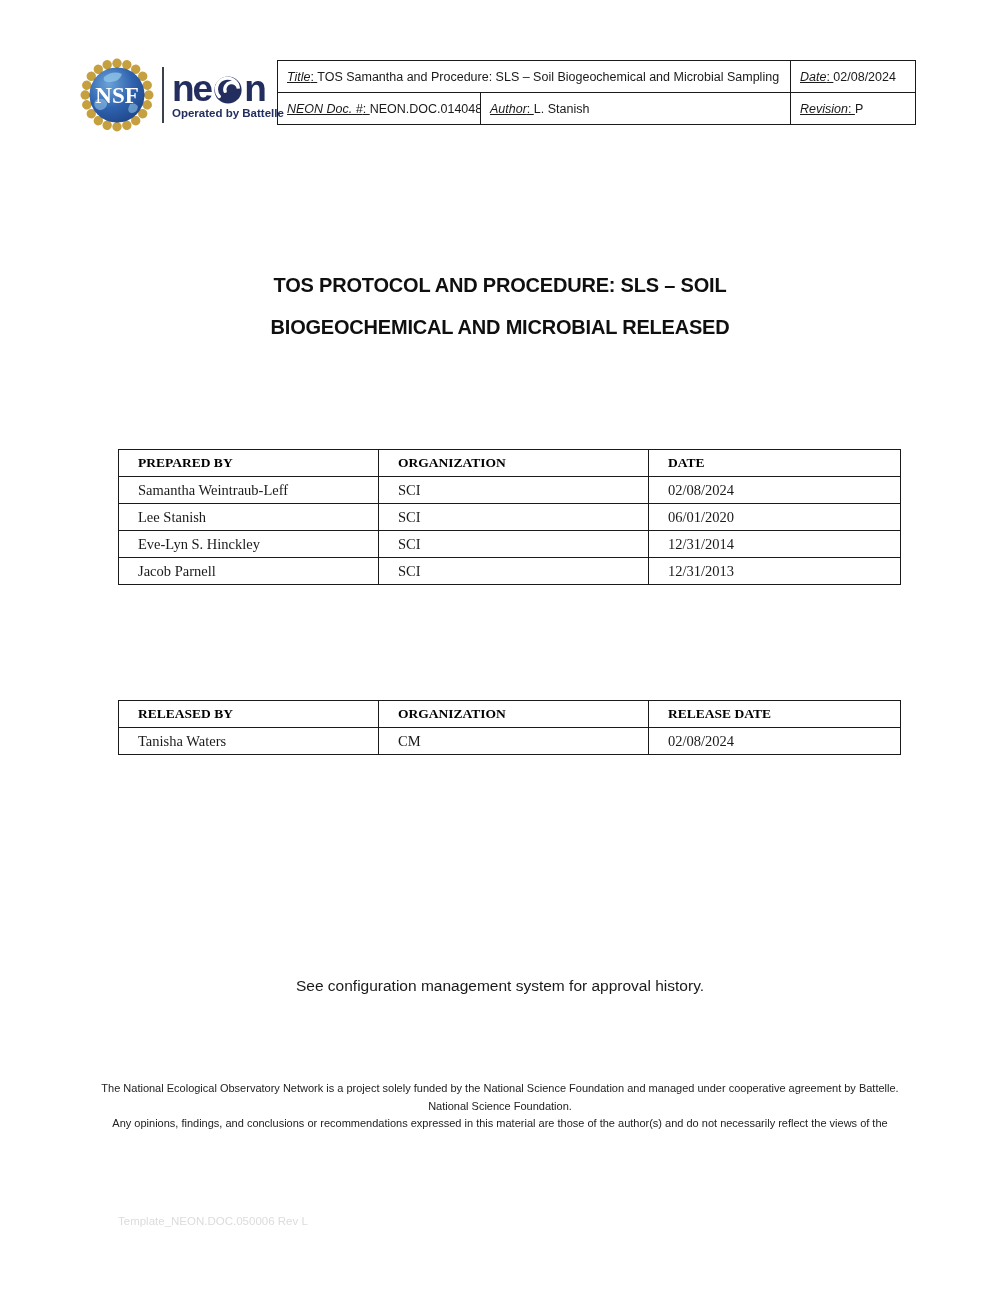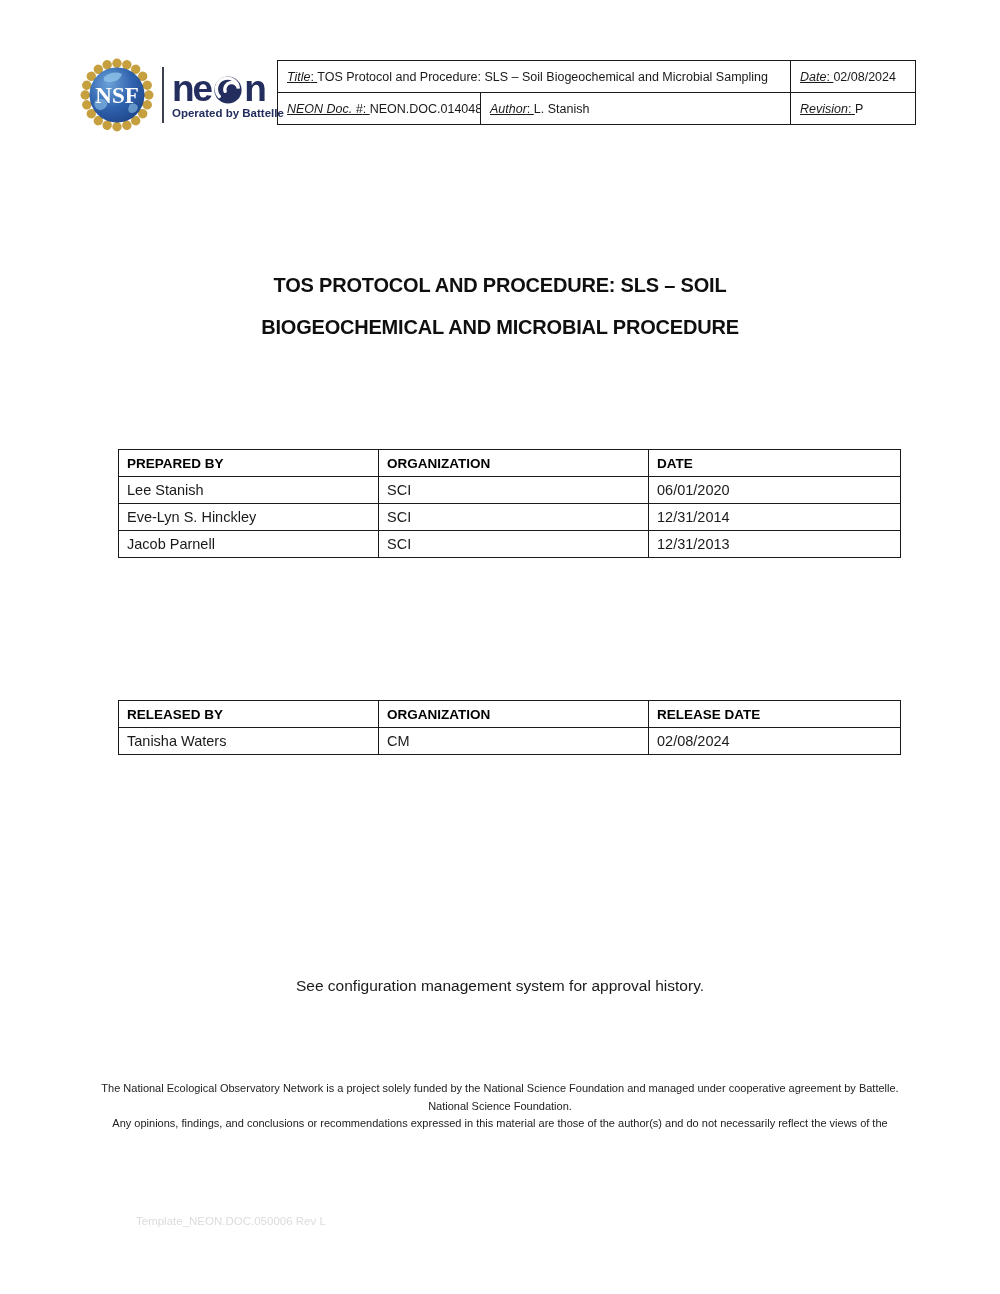--- a/index.html
+++ b/index.html
@@ -25,34 +25,34 @@
     font-size:12.5px;vertical-align:middle;white-space:nowrap;overflow:hidden;}
   .lbl{font-style:italic;text-decoration:underline;}
   .lbl::after{content:": ";font-style:normal;white-space:pre;}
 
   
   .main-title{position:absolute;left:0;right:0;top:264px;text-align:center;
     font-weight:bold;font-size:20px;line-height:42px;color:#0f0f0f;letter-spacing:-0.2px;}
 
   
   .doc-table{position:absolute;left:118px;width:782px;border-collapse:collapse;table-layout:fixed;}
-  .doc-table th,.doc-table td{border:1.5px solid #1a1a1a;height:26px;padding:0 8px;
-    text-align:left;vertical-align:middle;}
+  .doc-table th,.doc-table td{border:1.5px solid #1a1a1a;height:26px;padding:0 19px;
+    text-align:left;vertical-align:middle;font-family:Liberation Serif, serif;}
   .doc-table th{font-size:13.5px;font-weight:bold;color:#000;}
   .doc-table td{font-size:14.5px;}
   .t-prepared{top:449px;}
   .t-approvals{top:619px;}
   .t-released{top:700px;}
 
   
   .approval-note{position:absolute;left:0;right:0;top:977px;text-align:center;font-size:15.5px;color:#1a1a1a;}
   .disclaimer{position:absolute;left:50px;right:50px;top:1080px;text-align:center;
     font-size:11px;line-height:17.5px;color:#222;}
   .disclaimer div{white-space:nowrap;}
-  .template-ref{position:absolute;left:136px;top:1215px;font-size:11.5px;color:#dcdcdc;}
+  .template-ref{position:absolute;left:118px;top:1215px;font-size:11.5px;color:#dcdcdc;}
 </style>
 </head>
 <body>
 
 <div class="page">
 
   <div class="logo-block">
     <svg class="nsf-logo" width="78" height="78" viewBox="0 0 78 78">
       <defs>
         <radialGradient id="globeGrad" cx="35%" cy="30%" r="80%">
@@ -109,21 +109,21 @@
 
   <table class="header-table">
     <colgroup>
         <col style="width:203px">
         <col style="width:310px">
         <col style="width:125px">
       </colgroup>
     <tbody>
       <tr>
         <td colspan="2">
-          <span class="lbl">Title</span><span>TOS Protocol and Procedure: SLS – Soil Biogeochemical and Microbial Sampling</span>
+          <span class="lbl">Title</span><span>TOS Samantha and Procedure: SLS – Soil Biogeochemical and Microbial Sampling</span>
         </td>
         <td>
           <span class="lbl">Date</span><span>02/08/2024</span>
         </td>
       </tr>
       <tr>
         <td>
           <span class="lbl">NEON Doc. #</span><span>NEON.DOC.014048</span>
         </td>
         <td>
@@ -131,36 +131,41 @@
         </td>
         <td>
           <span class="lbl">Revision</span><span>P</span>
         </td>
       </tr>
     </tbody>
   </table>
 
   <div class="main-title">
     <div>TOS PROTOCOL AND PROCEDURE: SLS – SOIL</div>
-    <div>BIOGEOCHEMICAL AND MICROBIAL PROCEDURE</div>
+    <div>BIOGEOCHEMICAL AND MICROBIAL RELEASED</div>
   </div>
 
   <table class="doc-table t-prepared">
     <colgroup>
         <col style="width:260px">
         <col style="width:270px">
         <col style="width:252px">
       </colgroup>
     <tbody>
       <tr>
         <th>PREPARED BY</th>
         <th>ORGANIZATION</th>
         <th>DATE</th>
       </tr>
       <tr>
+        <td>Samantha Weintraub-Leff</td>
+        <td>SCI</td>
+        <td>02/08/2024</td>
+      </tr>
+      <tr>
         <td>Lee Stanish</td>
         <td>SCI</td>
         <td>06/01/2020</td>
       </tr>
       <tr>
         <td>Eve-Lyn S. Hinckley</td>
         <td>SCI</td>
         <td>12/31/2014</td>
       </tr>
       <tr>

